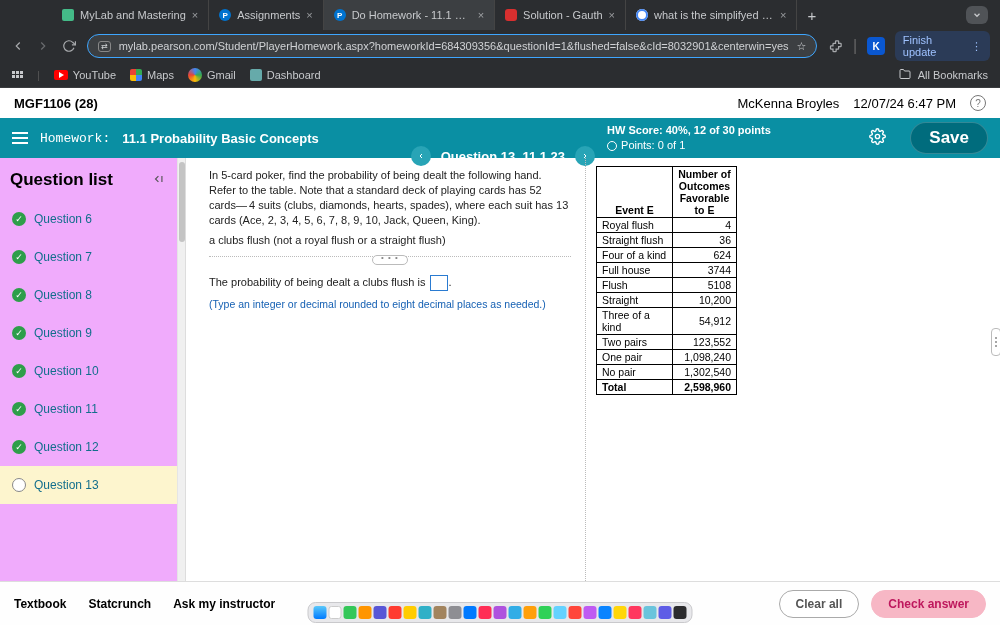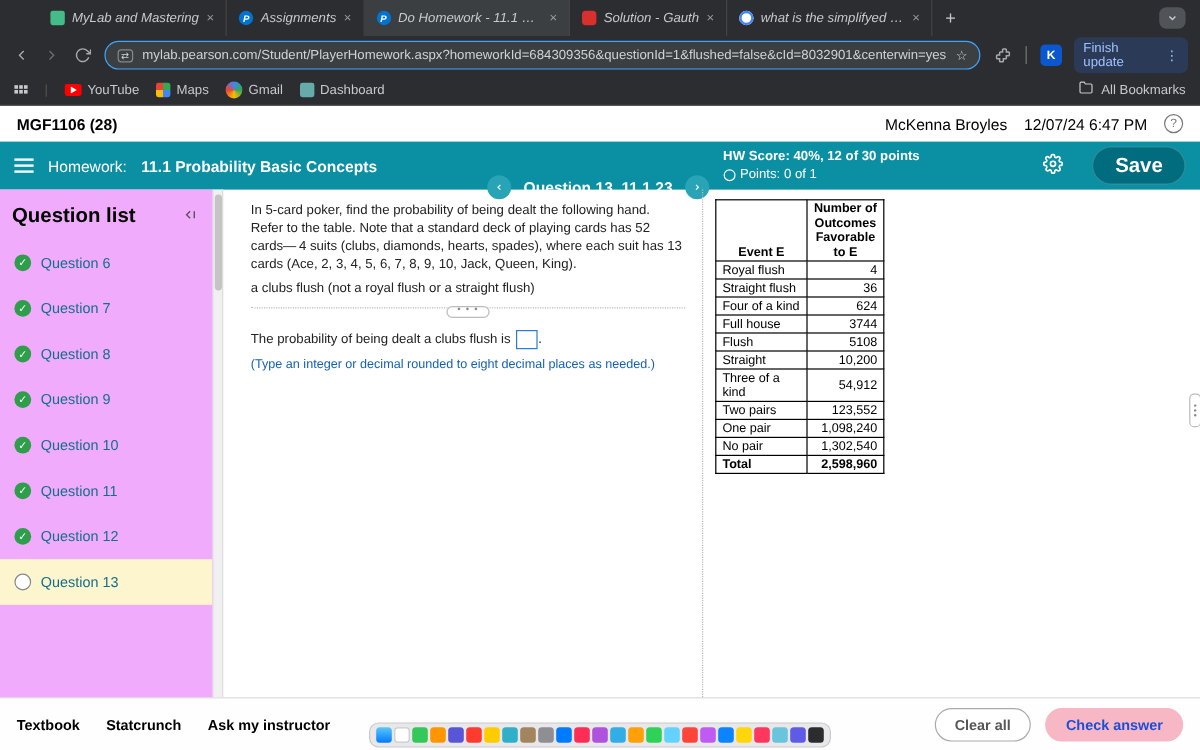--- a/index.html
+++ b/index.html
@@ -1,19 +1,19 @@
 <!DOCTYPE html>
 <html><head>
 <meta charset="utf-8">
 <style>
   * { box-sizing: border-box; margin: 0; padding: 0; font-family: Arial, Helvetica, sans-serif; }
   html, body { width: 1000px; height: 625px; overflow: hidden; background:#fff; }
   
   .chrome { background:#2b2d30; color:#c7c9cc; }
-  .tabs { display:flex; align-items:center; height:30px; padding-left:32px; font-size:11px;font-style:italic; }
+  .tabs { display:flex; align-items:center; height:30px; padding-left:52px; font-size:11px; }
   .tab { display:flex; align-items:center; gap:6px; padding:0 10px; height:30px; border-right:1px solid #444; min-width:0; }
   .tab.active { background:#3c3f42; }
   .tab .title { white-space:nowrap; overflow:hidden; text-overflow:ellipsis; max-width:120px; }
   .tab .close { flex:none; opacity:.7; }
   .addtab { padding:0 10px; font-size:15px; }
   .menu-dots { margin-left:auto; margin-right:12px; background:#505357; border-radius:6px; width:22px; height:18px; display:flex; align-items:center; justify-content:center; font-size:10px;}
   .addr { display:flex; align-items:center; gap:10px; height:32px; padding:0 10px; }
   .ico { width:16px; height:16px; display:flex; align-items:center; justify-content:center; opacity:.8; }
   .url-bar { flex:1; display:flex; align-items:center; background:#3c3f42; border:1px solid #3ea6ff; border-radius:14px; height:24px; padding:0 10px; font-size:11px; color:#d0d2d5; gap:8px; }
   .url-bar .star { margin-left:auto; }
@@ -27,21 +27,21 @@
   .yt::after{content:"";position:absolute;left:5px;top:2px;border-style:solid;border-width:3px 0 3px 5px;border-color:transparent transparent transparent #fff;}
   .maps-i { width:12px;height:12px;background:conic-gradient(#34a853 0 25%,#4285f4 0 50%,#fbbc05 0 75%,#ea4335 0); border-radius:2px;}
   
   .app-top { display:flex; align-items:center; height:30px; padding:0 14px; font-size:13px; }
   .app-top .course { font-weight:bold; }
   .app-top .user { margin-left:auto; display:flex; align-items:center; gap:14px; }
   .help-circ{ width:16px;height:16px;border:1.5px solid #777;border-radius:50%; display:flex;align-items:center;justify-content:center;font-size:10px;color:#777;}
   .app-toolbar { background:#0a8fa3; color:#fff; height:40px; display:flex; align-items:center; padding:0 12px; font-size:13px; gap:12px;}
   .hamb { display:flex; flex-direction:column; gap:3px; }
   .hamb i{ width:16px; height:2px; background:#fff; display:block;}
-  .app-toolbar .hw-label { font-size:13px; }
+  .app-toolbar .hw-label { font-size:13px;font-family:Liberation Mono, monospace; }
   .app-toolbar .hw-title { font-weight:bold; }
   .q-nav { margin-left:80px; display:flex; align-items:center; gap:10px;margin-top:36px;}
   .circ-btn { width:20px;height:20px;border-radius:50%;background:#28a4b6; display:flex;align-items:center;justify-content:center; font-size:11px; color:#fff;}
   .q-nav .q-label { font-weight:bold; }
   .score-block { font-size:11px; line-height:1.4;}
   .score-block .row { display:flex; align-items:center; gap:4px;}
   .open-circ{width:10px;height:10px;border:1.5px solid #fff;border-radius:50%;display:inline-block;}
   .gear { margin-left:auto; margin-right:12px; font-size:15px; }
   .save-btn { background:#006c7d; border:1px solid #fff3; border-radius:18px; padding:5px 18px; color:#fff; font-weight:bold; font-size:17px;}
   
@@ -71,21 +71,21 @@
   table.data th { font-weight:bold; text-align:center; }
   table.data td.ev { text-align:left; width:76px;}
   table.data td.num { text-align:right; width:64px;}
   table.data tr.total td { font-weight:bold; }
   .drag-handle { position:absolute; right:-1px; top:170px; width:10px; height:28px; border:1px solid #bbb; border-radius:4px; background:#fff; display:flex; flex-direction:column; align-items:center; justify-content:center; gap:2px;}
   .drag-handle i{width:2px;height:2px;background:#888;border-radius:50%;}
   
   .footer { height:44px; border-top:1px solid #ddd; display:flex; align-items:center; padding:0 14px; font-size:12px; font-weight:bold; gap:22px; background:#fefefe;}
   .footer .right { margin-left:auto; display:flex; gap:12px; align-items:center; font-weight:normal;}
   .pill-btn { border:1.5px solid #aaa; color:#555; background:#fff; border-radius:18px; padding:6px 16px; font-size:12px; font-weight:bold;}
-  .pill-btn.chk { background:#f7b7c5; border-color:#f7b7c5; color:#1d4ed8; }
+  .pill-btn.chk { background:#f7b7c5; border-color:#f7b7c5; color:#be185d; }
   
   .dock { position:absolute; left:50%; bottom:2px; transform:translateX(-50%); display:flex; gap:2px; padding:3px 5px; background:rgba(230,230,233,.9); border:1px solid #c9c9cc; border-radius:8px;}
   .dock i { width:13px; height:13px; border-radius:3px; display:block;}
   .tab .fav-p { background:#0073cf; color:#fff; width:12px;height:12px;border-radius:50%; font-size:8px; display:flex;align-items:center;justify-content:center; font-weight:bold;}
   .tab .fav-x { background:#d82f2f; width:12px;height:12px;border-radius:3px;}
   .tab .fav-g { background:#fff; width:12px;height:12px;border-radius:50%; box-shadow:inset 0 0 0 2px #4285f4;}
   .tab .fav-m { background:#4b8; width:12px;height:12px;border-radius:2px;}
 </style>
 </head>
 <body>

